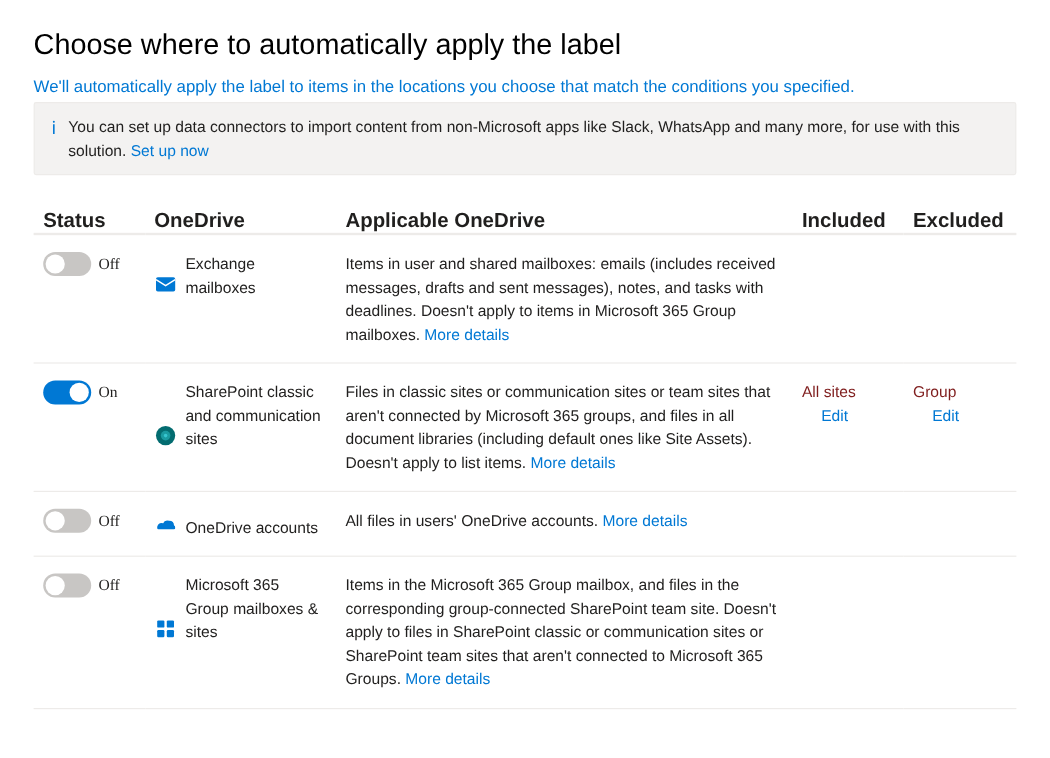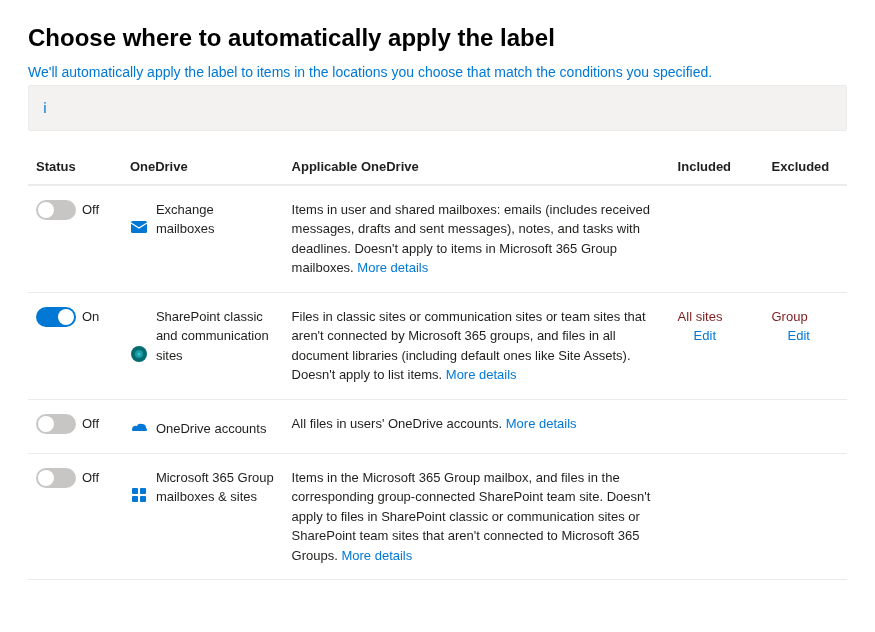--- a/index.html
+++ b/index.html
@@ -6,21 +6,21 @@
     body {
       font-family: 'Segoe UI', Arial, sans-serif;
       font-size: 14px;
       color: #201f1e;
       background: #fff;
       padding: 24px 28px;
       max-width: 875px;
     }
     h1 {
       font-size: 24px;
-      font-weight: 700;
+      font-weight: 400;
       color: #000;
       margin-bottom: 10px;
     }
     .subtitle {
       font-size: 14px;
       color: #0078d4;
       margin-bottom: 2px;
       line-height: 1.5;
     }
     .info-banner {
@@ -48,24 +48,24 @@
     }
     
     table {
       width: 100%;
       border-collapse: collapse;
     }
     thead tr {
       border-bottom: 2px solid #edebe9;
     }
     thead th {
-      font-size: 13px;
+      font-size: 17px;
       font-weight: 600;
       color: #201f1e;
-      padding: 8px 8px 10px 8px;
+      padding: 8px 8px 0 8px;
       text-align: left;
     }
     tbody tr {
       border-bottom: 1px solid #edebe9;
     }
     tbody td {
       padding: 14px 8px;
       vertical-align: top;
       font-size: 13px;
       line-height: 1.5;
@@ -74,20 +74,21 @@
     .col-status { width: 90px; }
     .col-location { width: 155px; }
     .col-content { width: 370px; }
     .col-included { width: 90px; }
     .col-excluded { width: 80px; }
     
     .toggle-wrap {
       display: flex;
       align-items: center;
       gap: 6px;
+      font-family: Liberation Serif, serif;
     }
     .toggle {
       width: 40px;
       height: 20px;
       border-radius: 10px;
       position: relative;
       cursor: pointer;
       flex-shrink: 0;
     }
     .toggle.off {
@@ -151,20 +152,24 @@
     }
   </style>
 </head>
 <body>
 
 <h1>Choose where to automatically apply the label</h1>
 <p class="subtitle">We'll automatically apply the label to items in the locations you choose that match the conditions you specified.</p>
 
 <div class="info-banner">
   <span class="info-icon">ℹ</span>
+  <span>
+    <span>You can set up data connectors to import content from non-Microsoft apps like Slack, WhatsApp and many more, for use with this solution.</span>
+    <a href="#">Set up now</a>
+  </span>
 </div>
 
 <table>
   <thead>
     <tr>
       <th class="col-status">Status</th>
       <th class="col-location">OneDrive</th>
       <th class="col-content">Applicable OneDrive</th>
       <th class="col-included">Included</th>
       <th class="col-excluded">Excluded</th>

